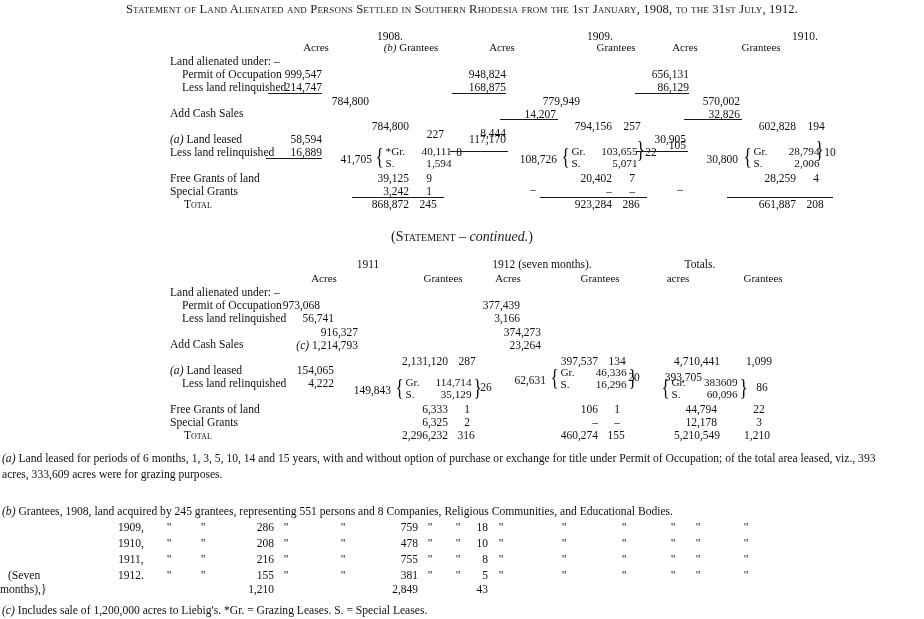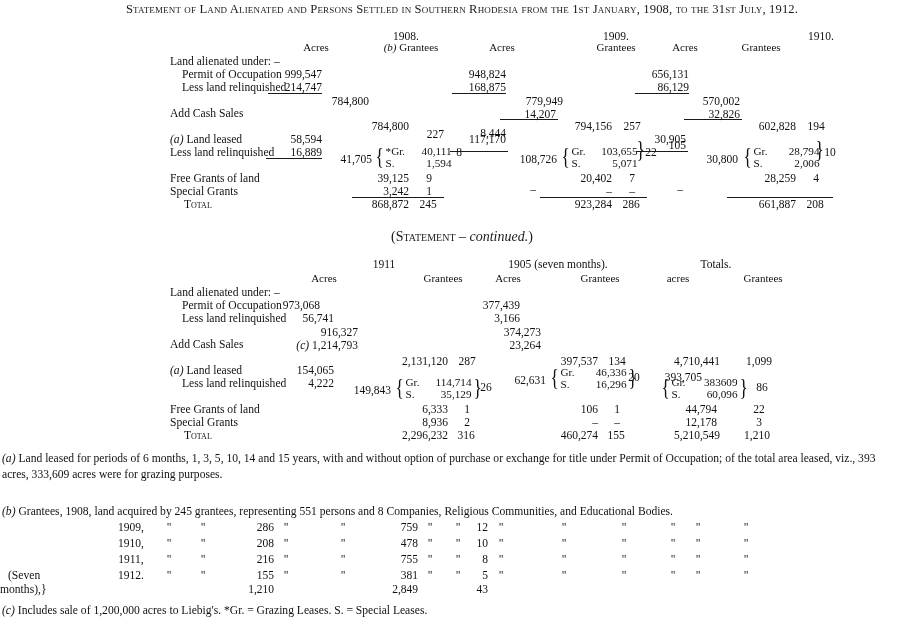--- a/index.html
+++ b/index.html
@@ -38,21 +38,20 @@
     font-size: 14px;
     color: #1a1a1a;
   }
   #continued-title .sc { font-variant: small-caps; }
   #continued-title .it { font-style: italic; }
 
   
   .yr {
     font-size: 11.5px;
     text-align: center;
-    margin-left: 16px;
   }
   .colhead {
     font-size: 11px;
     text-align: center;
   }
   .rowlabel {
     font-size: 11.6px;
   }
   .num {
     font-size: 11.5px;
@@ -172,21 +171,21 @@
   <div class="abs cnum" style="top:172px; left:414px; width:30px;">9</div>
   <div class="abs num" style="top:185px; left:355px; width:54px;">3,242</div>
   <div class="abs cnum" style="top:185px; left:414px; width:30px;">1</div>
   <div class="rule" style="top:197px; left:352px; width:92px;"></div>
   <div class="abs num" style="top:198px; left:353px; width:56px;">868,872</div>
   <div class="abs cnum" style="top:198px; left:412px; width:32px;">245</div>
 
   <div class="abs num" style="top:68px; left:452px; width:54px;">948,824</div>
   <div class="abs num" style="top:81px; left:452px; width:54px;">168,875</div>
   <div class="rule" style="top:93px; left:452px; width:54px;"></div>
-  <div class="abs num" style="top:95px; left:509px; width:54px;">779,949</div>
+  <div class="abs num" style="top:95px; left:526px; width:54px;">779,949</div>
   <div class="abs num" style="top:108px; left:502px; width:54px;">14,207</div>
   <div class="rule" style="top:119px; left:500px; width:58px;"></div>
   <div class="abs num" style="top:120px; left:558px; width:54px;">794,156</div>
   <div class="abs cnum" style="top:120px; left:617px; width:30px;">257</div>
 
   <div class="abs num" style="top:133px; left:452px; width:54px;">117,170</div>
   <div class="abs num" style="top:127px; left:452px; width:54px;">8,444</div>
   <div class="rule" style="top:151px; left:450px; width:58px;"></div>
   <div class="abs num" style="top:153px; left:509px; width:48px;">108,726</div>
   <div class="brace-group" style="top:145px; left:560px;">
@@ -251,21 +250,21 @@
   <div class="abs cnum" style="top:198px; left:799px; width:32px;">208</div>
 </div>
 
 <div class="abs" id="continued-title">
   <span>(</span><span class="sc">Statement</span><span> – </span><span class="it">continued.</span><span>)</span>
 </div>
 
 <div>
 
   <div class="abs yr" style="top:258px; left:338px; width:60px;">1911</div>
-  <div class="abs yr" style="top:258px; left:462px; width:160px;">1905 (seven months).</div>
+  <div class="abs yr" style="top:258px; left:462px; width:160px;">1912 (seven months).</div>
   <div class="abs yr" style="top:258px; left:660px; width:80px;">Totals.</div>
 
   <div class="abs colhead" style="top:272px; left:300px; width:48px;">Acres</div>
   <div class="abs colhead" style="top:272px; left:415px; width:56px;">Grantees</div>
   <div class="abs colhead" style="top:272px; left:484px; width:48px;">Acres</div>
   <div class="abs colhead" style="top:272px; left:572px; width:56px;">Grantees</div>
   <div class="abs colhead" style="top:272px; left:654px; width:48px;">acres</div>
   <div class="abs colhead" style="top:272px; left:735px; width:56px;">Grantees</div>
 
   <div class="abs rowlabel" style="top:286px; left:170px;">Land alienated under: –</div>
@@ -299,21 +298,21 @@
           <span class="blabel">S.</span>
           <span class="bval">35,129</span>
         </span>
     </span>
     <span class="brace">}</span>
   </div>
   <div class="abs cnum" style="top:381px; left:476px; width:20px;">26</div>
 
   <div class="abs num" style="top:403px; left:390px; width:58px;">6,333</div>
   <div class="abs cnum" style="top:403px; left:452px; width:30px;">1</div>
-  <div class="abs num" style="top:416px; left:390px; width:58px;">8,936</div>
+  <div class="abs num" style="top:416px; left:390px; width:58px;">6,325</div>
   <div class="abs cnum" style="top:416px; left:452px; width:30px;">2</div>
   <div class="abs num" style="top:429px; left:380px; width:68px;">2,296,232</div>
   <div class="abs cnum" style="top:429px; left:450px; width:32px;">316</div>
 
   <div class="abs num" style="top:299px; left:462px; width:58px;">377,439</div>
   <div class="abs num" style="top:312px; left:462px; width:58px;">3,166</div>
   <div class="abs num" style="top:326px; left:483px; width:58px;">374,273</div>
   <div class="abs num" style="top:339px; left:483px; width:58px;">23,264</div>
   <div class="abs num" style="top:355px; left:540px; width:58px;">397,537</div>
   <div class="abs cnum" style="top:355px; left:602px; width:30px;">134</div>
@@ -384,21 +383,21 @@
   <div>
     <div class="abs cnum" style="top:521px; left:110px; width:42px;">1909,</div>
     <div class="abs ditto" style="top:521px; left:163px; width:12px;">"</div>
     <div class="abs ditto" style="top:521px; left:197px; width:12px;">"</div>
     <div class="abs num" style="top:521px; left:238px; width:36px;">286</div>
     <div class="abs ditto" style="top:521px; left:280px; width:12px;">"</div>
     <div class="abs ditto" style="top:521px; left:337px; width:12px;">"</div>
     <div class="abs num" style="top:521px; left:382px; width:36px;">759</div>
     <div class="abs ditto" style="top:521px; left:424px; width:12px;">"</div>
     <div class="abs ditto" style="top:521px; left:452px; width:12px;">"</div>
-    <div class="abs num" style="top:521px; left:466px; width:22px;">12</div>
+    <div class="abs num" style="top:521px; left:466px; width:22px;">18</div>
     <div class="abs ditto" style="top:521px; left:495px; width:12px;">"</div>
     <div class="abs ditto" style="top:521px; left:558px; width:12px;">"</div>
     <div class="abs ditto" style="top:521px; left:618px; width:12px;">"</div>
     <div class="abs ditto" style="top:521px; left:667px; width:12px;">"</div>
     <div class="abs ditto" style="top:521px; left:692px; width:12px;">"</div>
     <div class="abs ditto" style="top:521px; left:740px; width:12px;">"</div>
   </div>
 
   <div>
     <div class="abs cnum" style="top:537px; left:110px; width:42px;">1910,</div>

